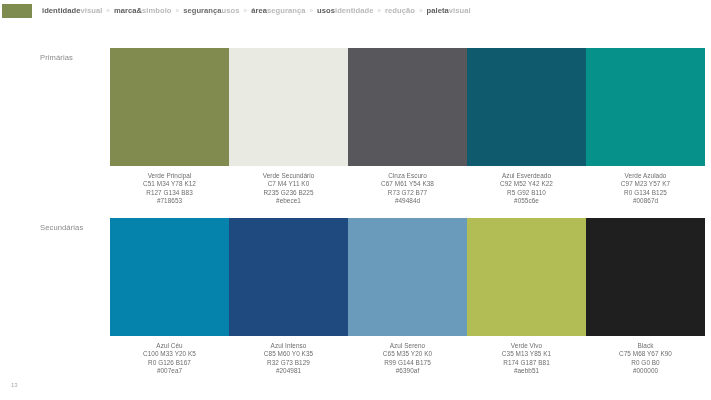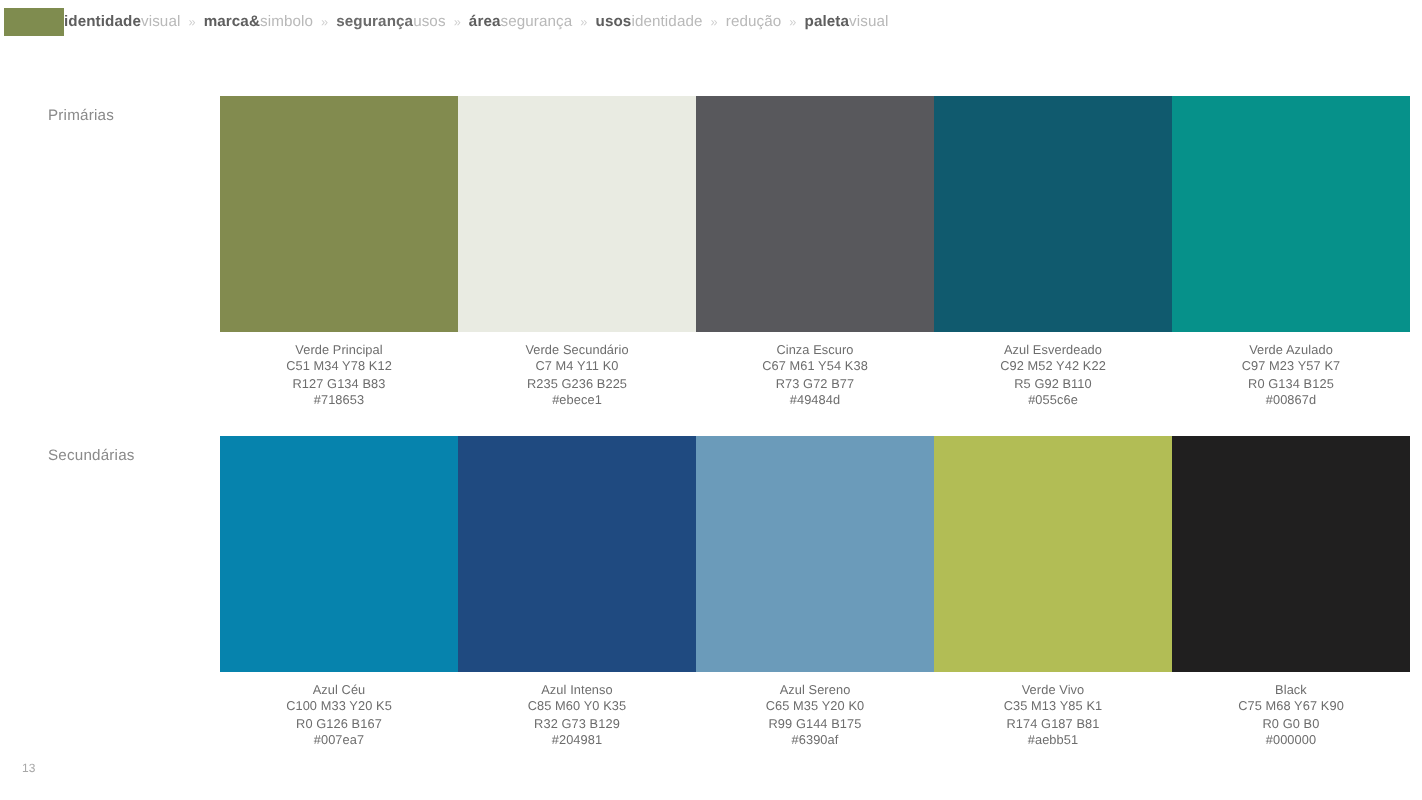--- a/index.html
+++ b/index.html
@@ -27,50 +27,51 @@
     align-items: center;
   }
   .header-logo {
     width: 30px;
     height: 14px;
     margin-left: 2px;
     background: #7f8c4f;
     flex: 0 0 auto;
   }
   .crumbs {
+    margin-left: 10px;
     font-size: 7.6px;
     letter-spacing: .05px;
     white-space: nowrap;
     display: flex;
     align-items: baseline;
   }
   .crumb { display: inline-flex; align-items: baseline; }
   .crumb .strong { color: #6b6b6b; font-weight: bold; }
-  .crumb .light  { color: #b9b9b9; font-weight: normal; }
+  .crumb .light  { color: #b9b9b9; font-weight: bold; }
   .crumb.active .strong { color: #5e5e5e; }
   .sep {
     color: #cfcfcf;
     font-size: 6.4px;
     padding: 0 4px;
     position: relative;
     top: -0.5px;
   }
 
   
   .section {
     position: absolute;
     left: 0;
     width: 711px;
   }
   .section.primary   { top: 48px; }
   .section.secondary { top: 218px; }
 
   .section-label {
     position: absolute;
-    left: 24px;
+    left: 40px;
     top: 5px;
     width: 76px;
     font-size: 7.6px;
     color: #8a8a8a;
     letter-spacing: .1px;
   }
 
   .swatch-row {
     position: absolute;
     left: 110px;

